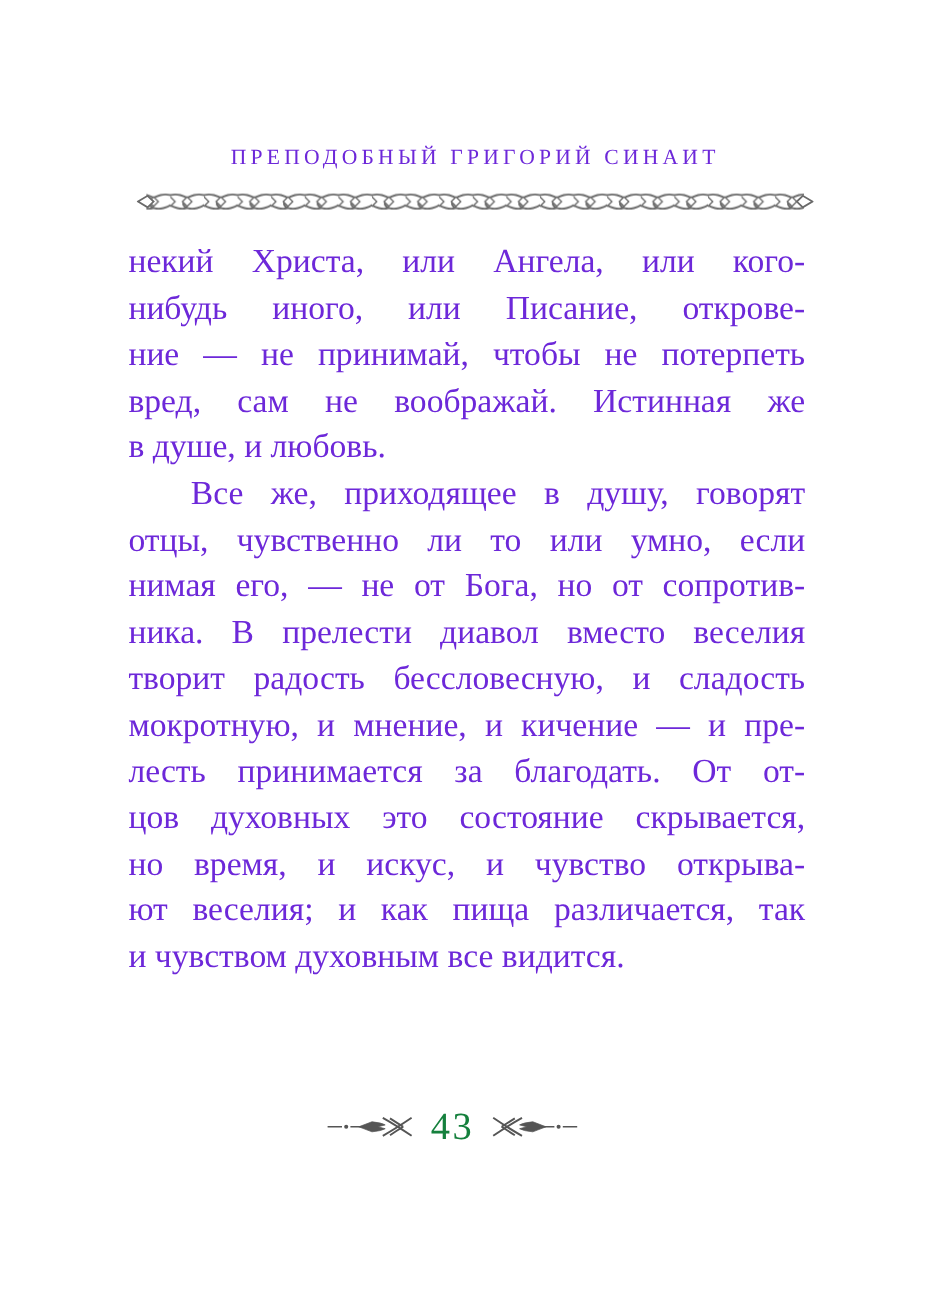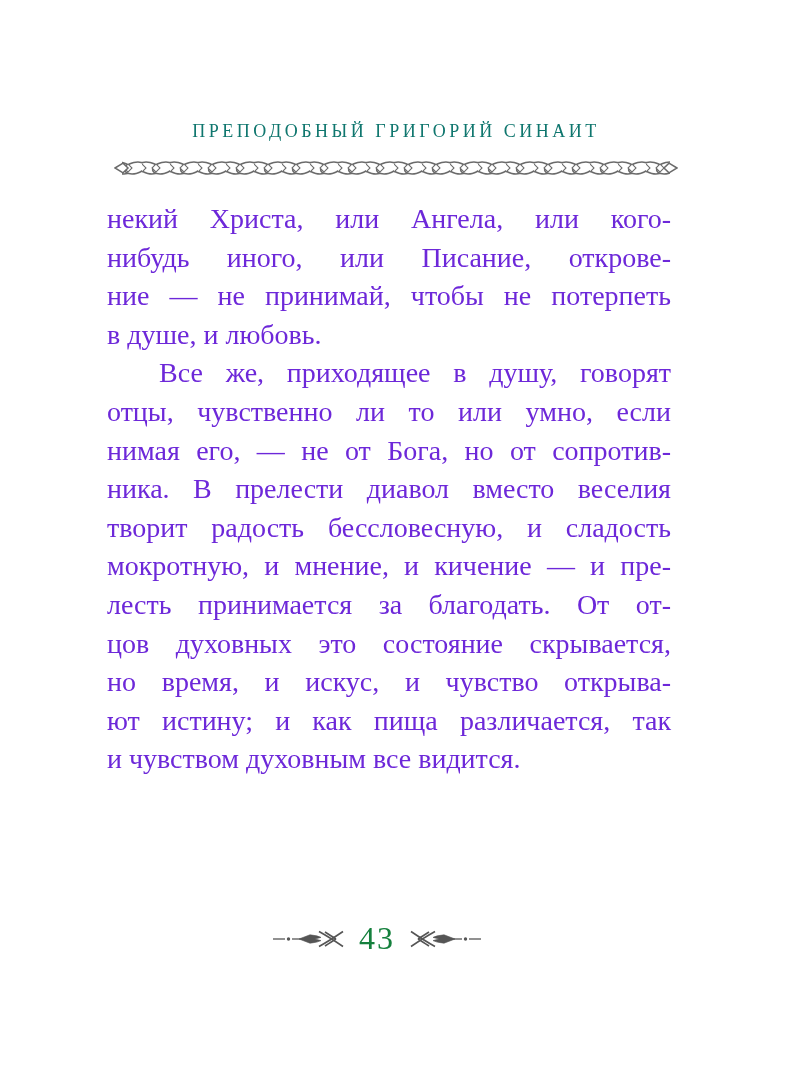--- a/index.html
+++ b/index.html
@@ -13,21 +13,21 @@
     position: relative;
     width: 792px; height: 1080px;
     background: #ffffff;
   }
   .running-title {
     position: absolute;
     top: 121px; left: 0; right: 0;
     text-align: center;
     font-size: 18px;
     letter-spacing: 3.5px;
-    color: #0f766e;
+    color: #6d28d9;
     font-weight: normal;
   }
   .chain-wrap {
     position: absolute;
     top: 158px; left: 0; right: 0;
     text-align: center;
   }
   .body-text {
     position: absolute;
     top: 200px; left: 107px;
@@ -79,31 +79,32 @@
       <rect x="8" y="0" width="548" height="20" fill="url(#chainpat)"></rect>
       <path d="M1,10 L9,5.2 L14,10 L9,14.8 Z" fill="#ffffff" stroke="#6a6a6a" stroke-width="1.5"></path>
       <path d="M563,10 L555,5.2 L550,10 L555,14.8 Z" fill="#ffffff" stroke="#6a6a6a" stroke-width="1.5"></path>
     </svg>
   </div>
 
   <div class="body-text">
       <div class="line">некий Христа, или Ангела, или кого-</div>
       <div class="line">нибудь иного, или Писание, открове-</div>
       <div class="line">ние — не принимай, чтобы не потерпеть</div>
+      <div class="line">вред, сам не воображай. Истинная же</div>
       <div class="line para-end">в душе, и любовь.</div>
       <div class="line indent">Все же, приходящее в душу, говорят</div>
       <div class="line">отцы, чувственно ли то или умно, если</div>
       <div class="line">нимая его, — не от Бога, но от сопротив-</div>
       <div class="line">ника. В прелести диавол вместо веселия</div>
       <div class="line">творит радость бессловесную, и сладость</div>
       <div class="line">мокротную, и мнение, и кичение — и пре-</div>
       <div class="line">лесть принимается за благодать. От от-</div>
       <div class="line">цов духовных это состояние скрывается,</div>
       <div class="line">но время, и искус, и чувство открыва-</div>
-      <div class="line">ют истину; и как пища различается, так</div>
+      <div class="line">ют веселия; и как пища различается, так</div>
       <div class="line para-end">и чувством духовным все видится.</div>
     </div>
 
   <div class="footer">
     <svg width="74" height="22" viewBox="0 0 74 22">
       <line x1="1" y1="11" x2="13" y2="11" stroke="#555555" stroke-width="1.3"></line>
       <circle cx="16.5" cy="11" r="1.7" fill="#555555"></circle>
       <line x1="20" y1="11" x2="30" y2="11" stroke="#555555" stroke-width="1.3"></line>
       <path d="M27,11 L38,6.8 Q46,7.6 49,9.4 L43,11 L49,12.6 Q46,14.4 38,15.2 Z" fill="#555555" stroke="#555555" stroke-width="0.6"></path>
       <path d="M47,3.5 Q57,9 71,18.5 M53,4 Q60,8.5 64,11" fill="none" stroke="#555555" stroke-width="1.6"></path>

